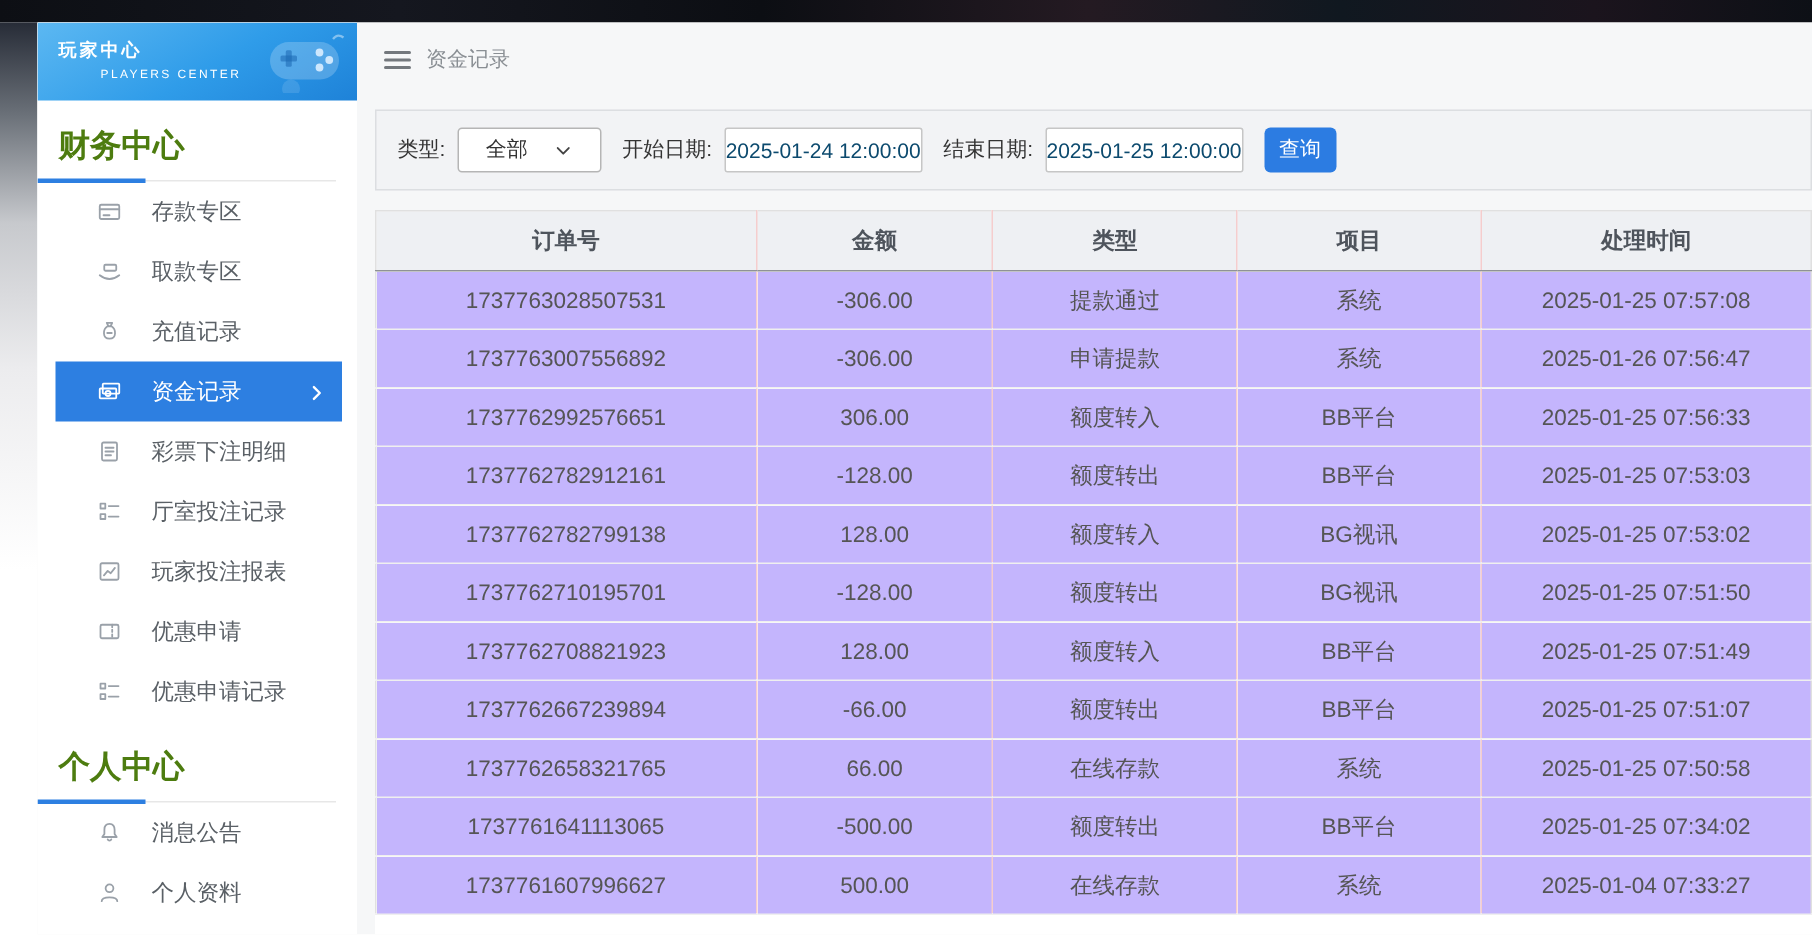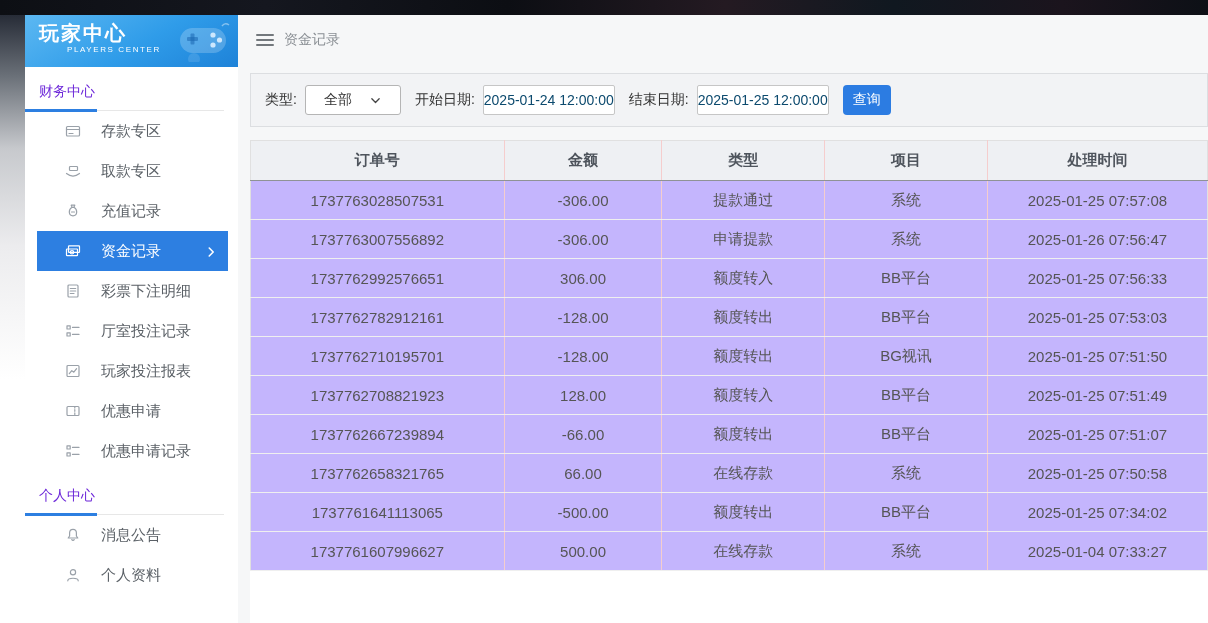--- a/index.html
+++ b/index.html
@@ -12,25 +12,25 @@
     background:linear-gradient(90deg,#0d0f14,#15171f 22%,#0c0e13 42%,#241a22 60%,#101820 74%,#1b141d 88%,#0d1016); }
   .bg-left { position:absolute; left:0; top:15px; width:25px; height:608px;
     background:linear-gradient(180deg,#272c37 0%,#6a7078 10%,#c7c9cd 22%,#ececee 38%,#ffffff 60%,#ffffff 100%); }
 
   .app { position:absolute; left:25px; top:15px; width:1183px; height:608px; display:flex; background:#f6f7f8; }
 
   
   .sidebar { width:213px; background:#fff; flex-shrink:0; overflow:hidden; }
   .logo { height:52px; position:relative; overflow:hidden; color:#fff;
     background:linear-gradient(150deg,#5cb8f2 0%,#2f9ce9 55%,#1e82d8 100%); padding:7px 0 0 14px; }
-  .logo-title { font-size:20px; font-weight:bold; letter-spacing:2px; line-height:23px; }
+  .logo-title { font-size:12px; font-weight:bold; letter-spacing:2px; line-height:23px; }
   .logo-sub { font-size:8px; letter-spacing:1.6px;margin-left:28px; }
   .gamepad { position:absolute; right:6px; top:3px; opacity:.95; }
 
-  .section-title { padding:16px 0 0 14px; font-size:14px; color:#6d28d9; }
+  .section-title { padding:16px 0 0 14px; font-size:21px; color:#4d7c0f;font-weight:bold; }
   .section-underline { margin:9px 14px 0 0; position:relative; height:1px; background:#e7e7e7; }
   .section-underline::before { content:''; position:absolute; left:0; top:-1px; width:72px; height:3px; background:#2d7fe1; }
 
   .nav-item { height:40px; display:flex; align-items:center; padding-left:28px;
     margin:0 10px 0 12px; color:#5a6066; font-size:15px; cursor:pointer; }
   .nav-item .ico { width:16px; height:16px; margin-right:20px; color:#9aa1a9; display:flex; }
   .nav-item.active { background:#2d7fe1; color:#fff; }
   .nav-item.active .ico { color:#fff; }
   .nav-item .chev { margin-left:auto; margin-right:10px; color:#fff; display:none; width:14px; height:14px; }
   .nav-item.active .chev { display:flex; }
@@ -274,20 +274,27 @@
               <td>2025-01-25 07:56:33</td>
             </tr>
             <tr>
               <td>1737762782912161</td>
               <td>-128.00</td>
               <td>额度转出</td>
               <td>BB平台</td>
               <td>2025-01-25 07:53:03</td>
             </tr>
             <tr>
+              <td>1737762782799138</td>
+              <td>128.00</td>
+              <td>额度转入</td>
+              <td>BG视讯</td>
+              <td>2025-01-25 07:53:02</td>
+            </tr>
+            <tr>
               <td>1737762710195701</td>
               <td>-128.00</td>
               <td>额度转出</td>
               <td>BG视讯</td>
               <td>2025-01-25 07:51:50</td>
             </tr>
             <tr>
               <td>1737762708821923</td>
               <td>128.00</td>
               <td>额度转入</td>

